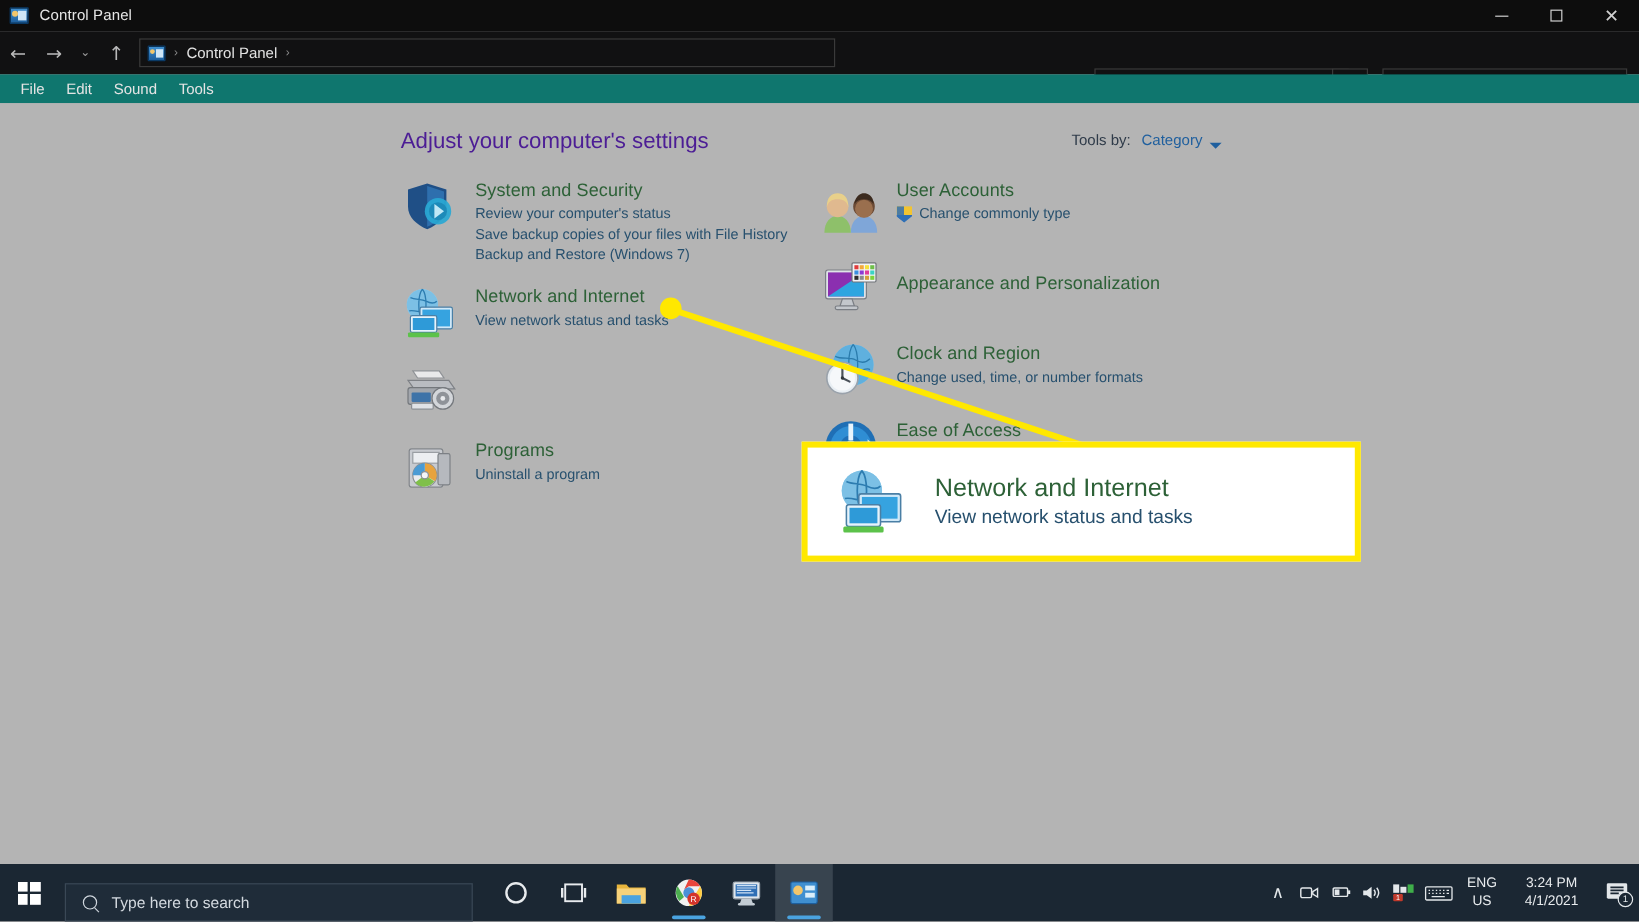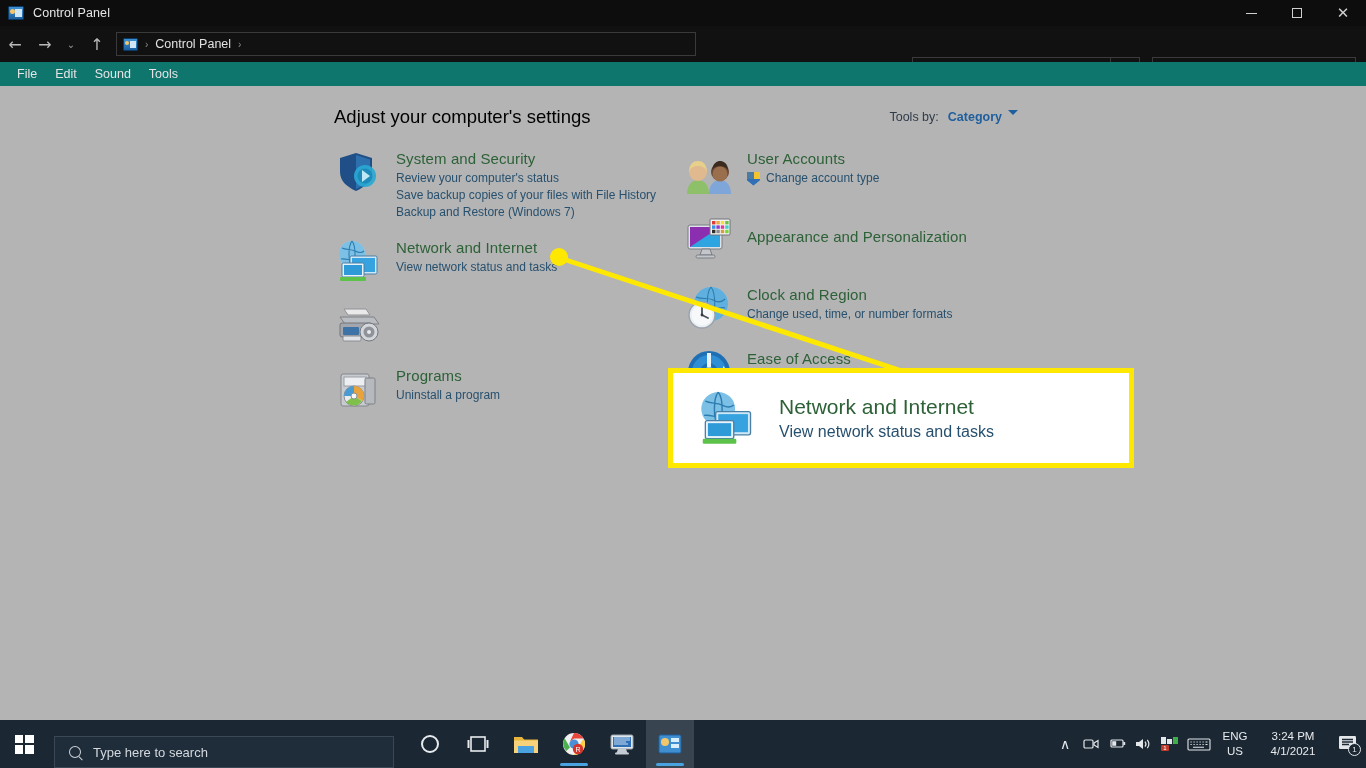--- a/index.html
+++ b/index.html
@@ -92,27 +92,27 @@
   .menubar {
     position: absolute; left: 0; top: 62px; width: 1366px; height: 24px;
     background: #0f766e; display: flex; align-items: center; padding-left: 8px;
   }
   .menu-item { color: #e4e4e4; font-size: 12.5px; padding: 3px 9px; }
 
   
   .content { position: absolute; left: 0; top: 86px; width: 1366px; height: 610px; background: #b4b4b4; }
   .page-title {
     position: absolute; left: 334px; top: 20px;
-    font-size: 18.5px; color: #000000; font-family: "Liberation Sans", sans-serif;
+    font-size: 18.5px; color: #4c1d95; font-family: "Liberation Sans", sans-serif;
   }
   .viewby {
     position: absolute; right: 348px; top: 24px; font-size: 12.5px; color: #2f3b49;
     display: flex; align-items: center; gap: 9px;
   }
-  .viewby-val { color: #1f5f9e; display:flex; align-items:flex-start; gap:6px;font-weight:bold; }
+  .viewby-val { color: #1f5f9e; display:flex; align-items:flex-end; gap:6px; }
   .caret { width:0;height:0;border-left:5px solid transparent;border-right:5px solid transparent;border-top:5px solid #1f5f9e; }
 
   .col { position: absolute; width: 360px; }
   .col-left { left: 334px; top: 62px; }
   .col-right { left: 685px; top: 62px; }
 
   .cat { position: relative; display: flex; margin-bottom: 14px; }
   .cat-icon { width: 48px; height: 48px; flex: 0 0 48px; margin-right: 14px; position: relative; }
   .cat-body { padding-top: 2px; }
   .cat-title { font-size: 15px; color: #2d6137; margin-bottom: 3px; letter-spacing:.1px; }
@@ -326,21 +326,21 @@
             <path d="M27 22c1-7 5-9 8-9s8 2 8 9c-2-3-5-4-8-4s-6 1-8 4z" fill="#3b2a1e"></path>
             <path d="M2 46c0-9 5-14 11-14s11 5 11 14z" fill="#8ec06a"></path>
             <circle cx="13" cy="24" r="9" fill="#e0b98f"></circle>
             <path d="M4 25c0-9 4-12 9-12s9 3 9 12c-1-5-4-7-9-7s-8 2-9 7z" fill="#e8d08a"></path>
           </svg>
         </div>
         <div class="cat-body">
           <div class="cat-title">User Accounts</div>
           <span class="cat-link withshield">
             <i class="uac-shield"></i>
-            <span>Change account type</span>
+            <span>Change commonly type</span>
           </span>
         </div>
       </div>
 
       <div class="cat" style="margin-bottom:22px;">
         <div class="cat-icon">
           <svg class="ic" viewBox="0 0 48 48">
             <rect x="3" y="11" width="34" height="24" rx="2" fill="#dfe3e8" stroke="#7a7e84"></rect>
             <rect x="5" y="13" width="30" height="20" fill="#8b2fb0"></rect>
             <path d="M5 33 L35 13 v20 z" fill="#2ea5e0"></path>

